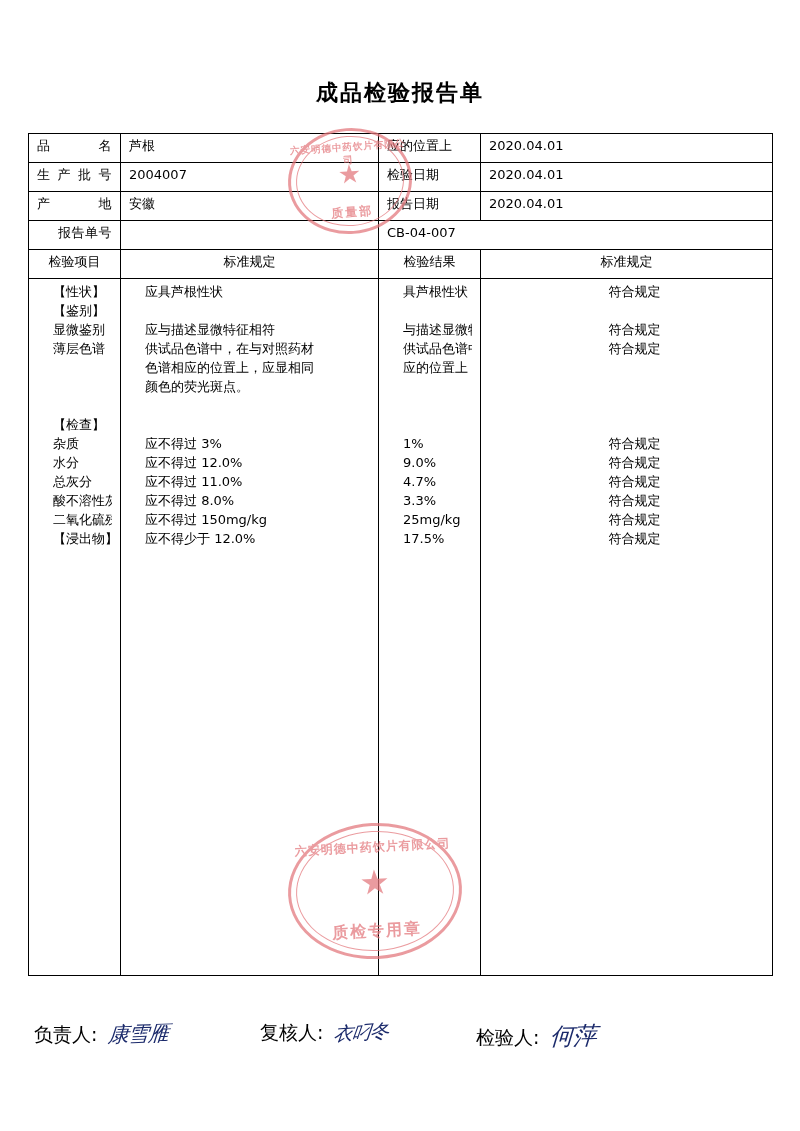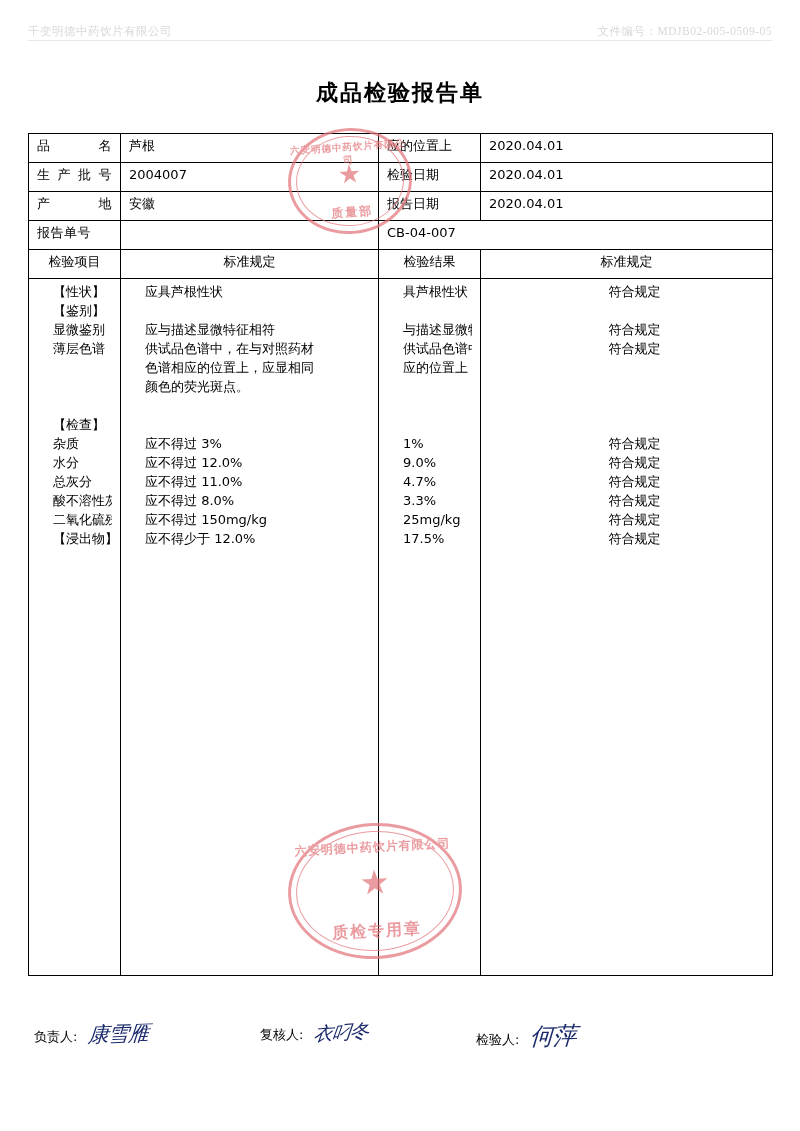--- a/index.html
+++ b/index.html
@@ -73,21 +73,21 @@
   }
   .lbl {
     width: 88px;
     letter-spacing: 0.5px;
     white-space: nowrap;
   }
   .lbl-spread {
     text-align: justify;
     text-align-last: justify;
   }
-  .h30 { height: 22px; }
+  .h30 { height: 22px; text-align: right; }
   .val-name { width: 250px; }
   .lbl2 { width: 96px; }
   .val2 { }
 
   
   .colhead td {
     text-align: center;
     height: 22px;
     font-size: 12.5px;
   }
@@ -120,21 +120,21 @@
     top: 1008px;
     height: 60px;
     font-size: 13px;
     font-family: "DejaVu Sans", "Liberation Sans", sans-serif;
   }
   .sign-item {
     position: absolute;
     top: 12px;
     white-space: nowrap;
   }
-  .sign-item .lab { font-size: 13px; margin-top: 24px; }
+  .sign-item .lab { font-size: 19px; margin-top: 24px; }
   .sig {
     font-family: "DejaVu Serif", serif;
     color: #1b2a6b;
     font-size: 21px;
     font-style: italic;
     margin-left: 6px;
     letter-spacing: -1px;
     display: inline-block;
     transform: skewX(-6deg) rotate(-2deg);
   }
@@ -209,24 +209,20 @@
   }
   #stamp-big .star { font-size: 34px; }
   #stamp-big .txt-bottom { font-size: 16px; bottom: 11%; }
   #stamp-big .arc { font-size: 12px; top: 10%; }
 </style>
 </head>
 <body>
 
 <div class="page">
 
-  <div class="top-header">
-    <span>千变明德中药饮片有限公司</span>
-    <span>文件编号：MDJB02-005-0509-05</span>
-  </div>
 
   <div class="doc-title">成品检验报告单</div>
 
   <table class="rpt">
     <colgroup>
       <col style="width:92px">
       <col style="width:258px">
       <col style="width:102px">
       <col style="width:292px">
     </colgroup>

